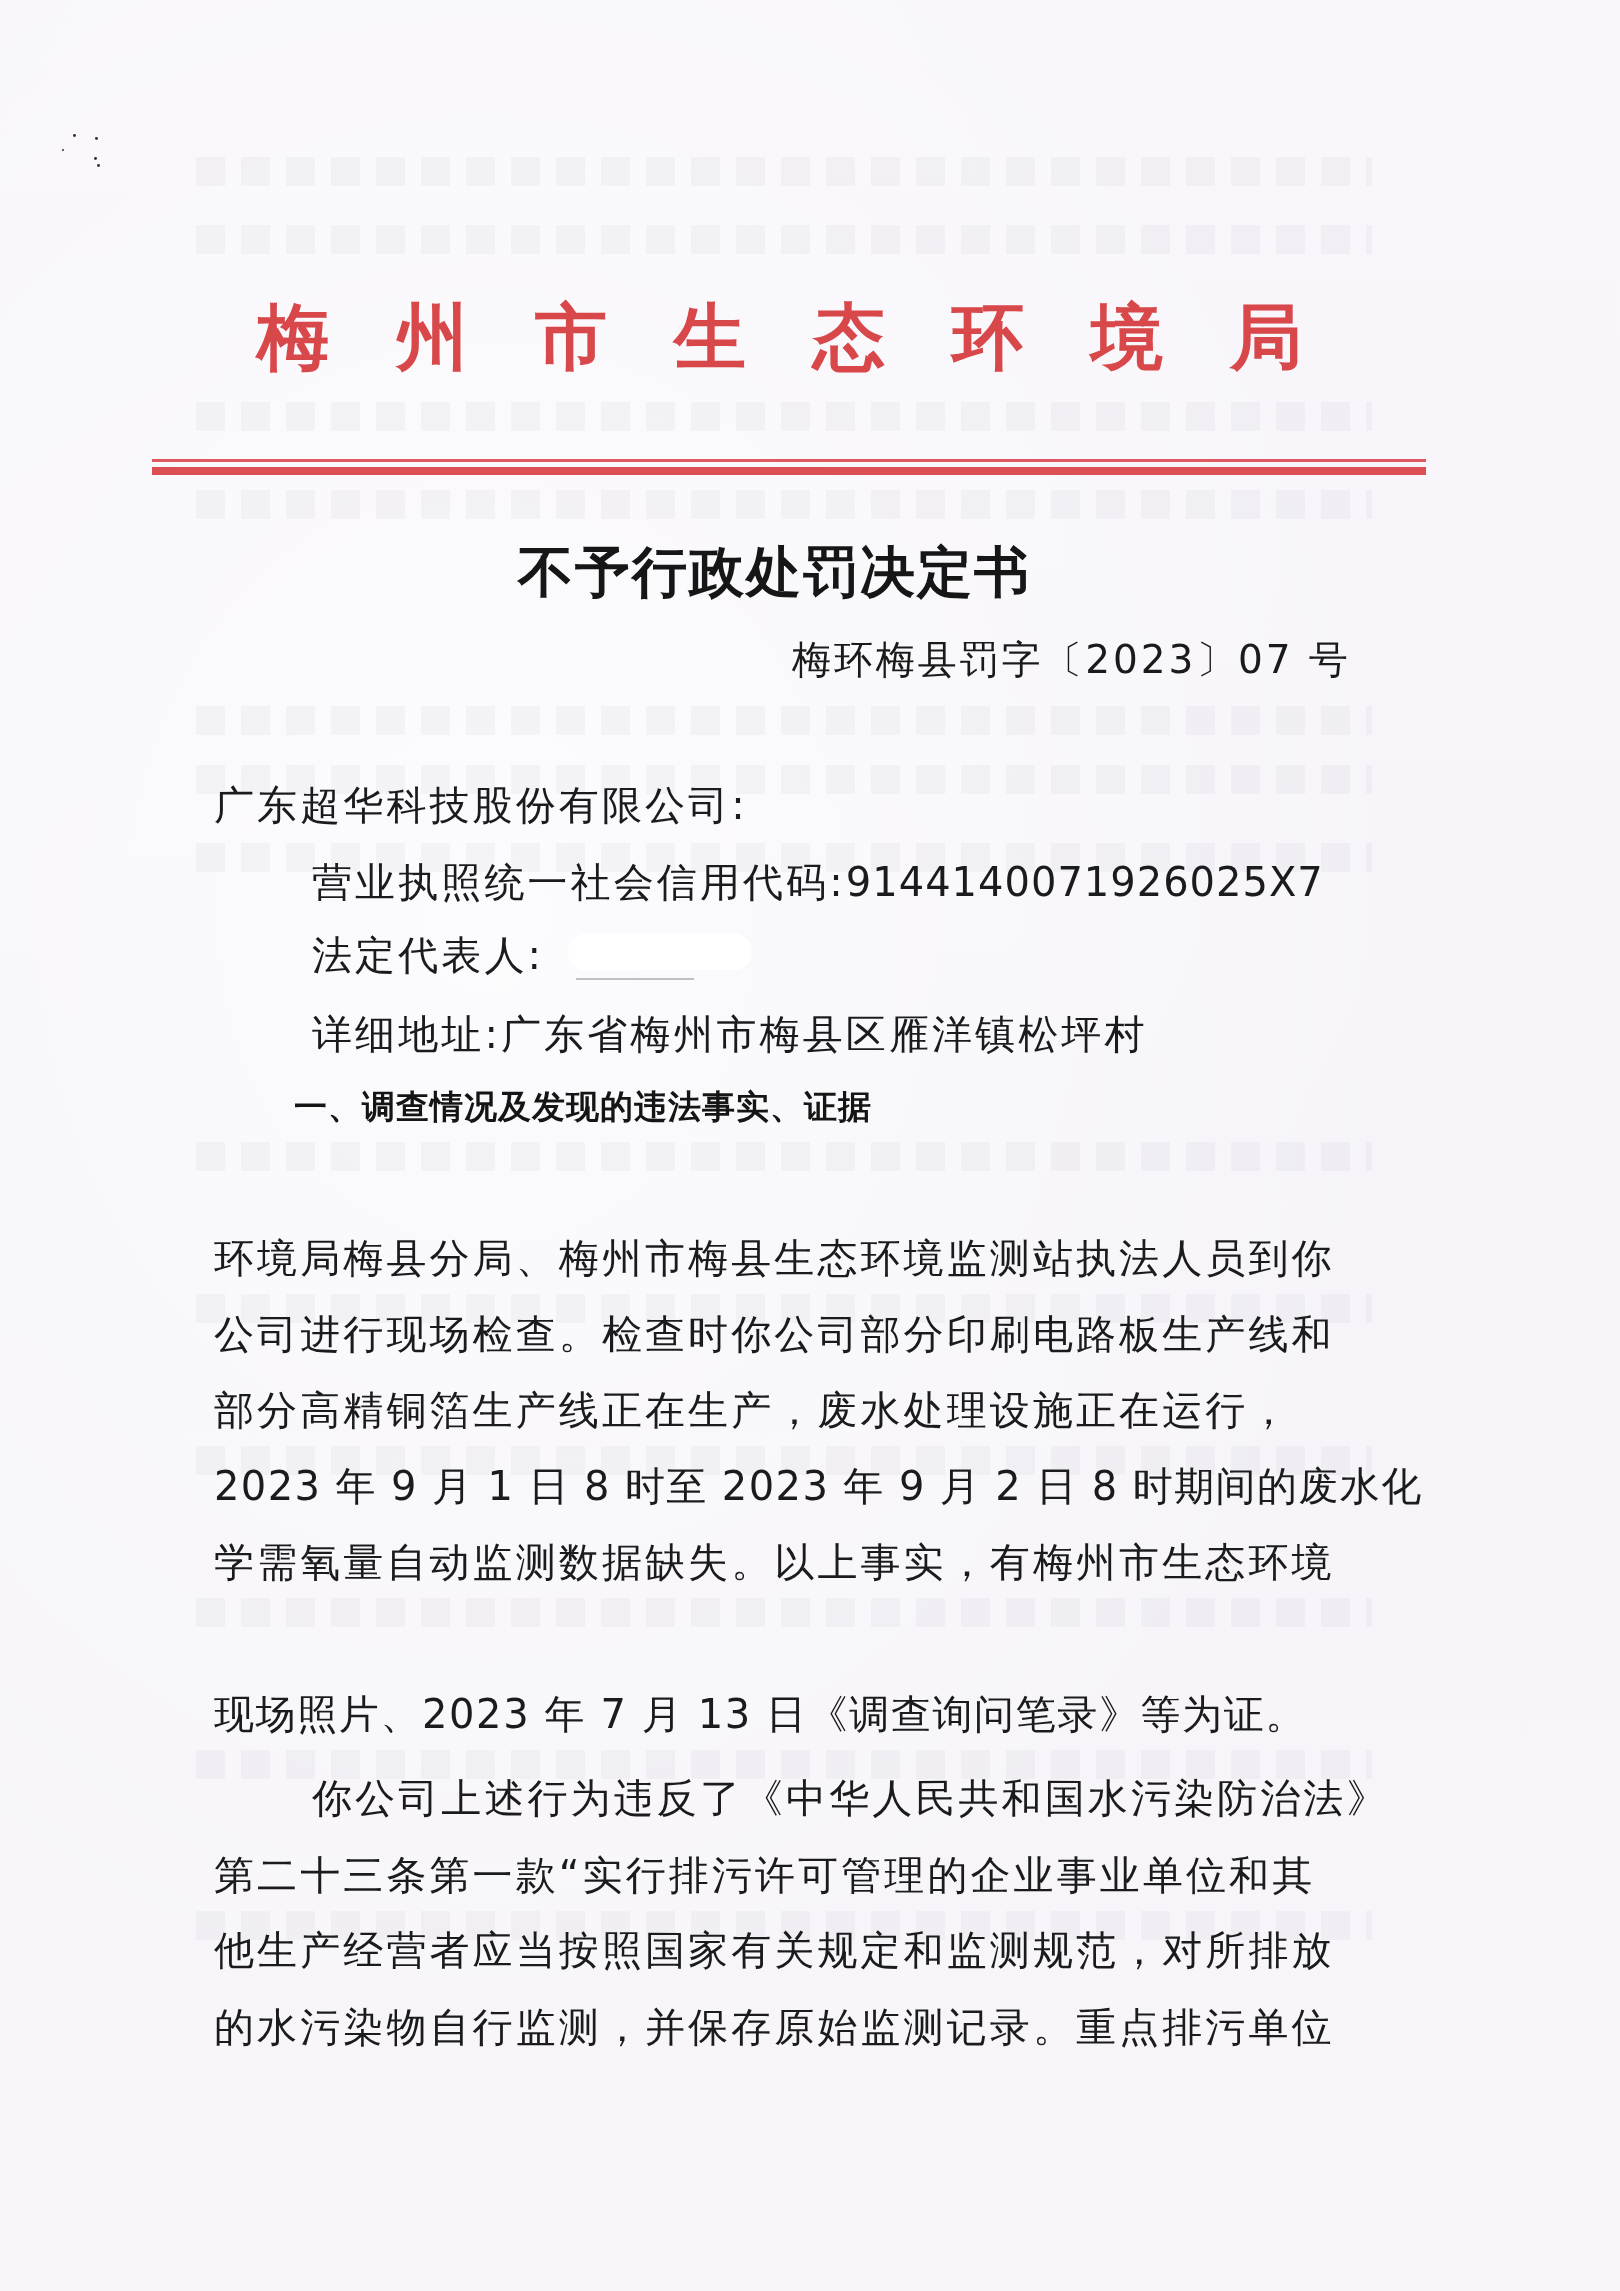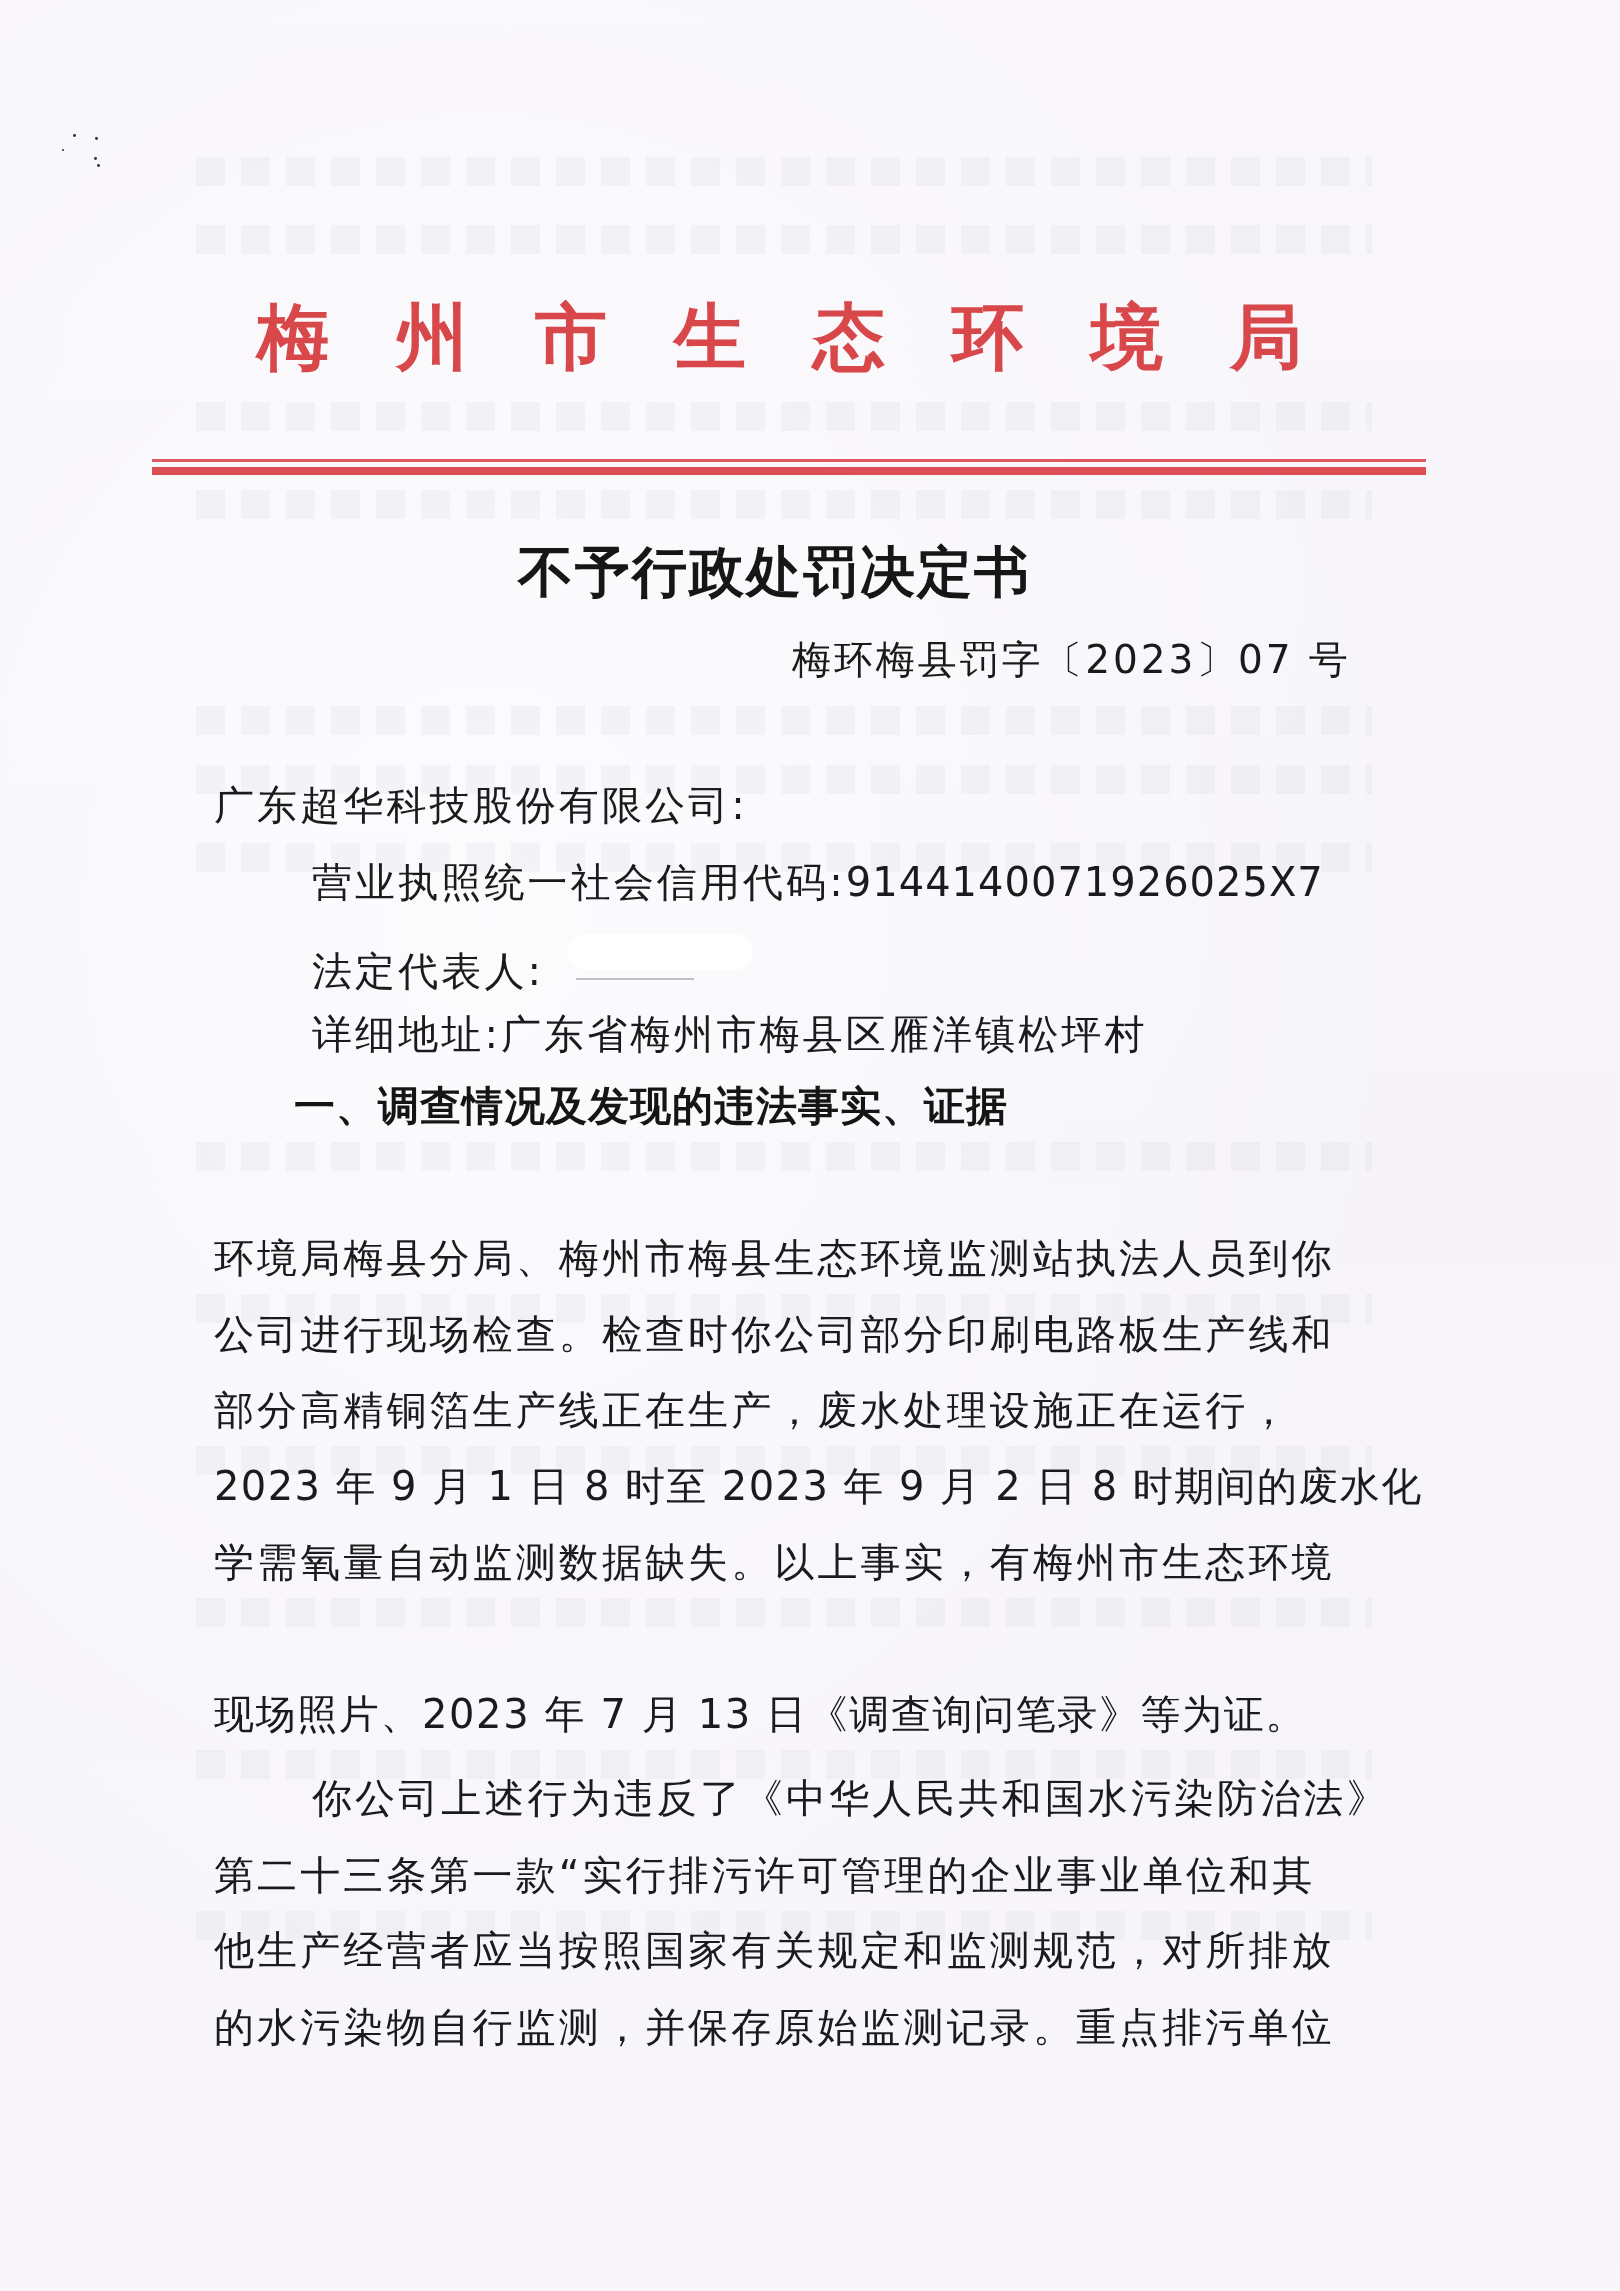--- a/index.html
+++ b/index.html
@@ -50,21 +50,21 @@
   }
   .line {
     position: absolute; height: 59px; line-height: 59px;
     font-size: 40px; white-space: nowrap;
     font-family: "DejaVu Sans", "Liberation Sans", sans-serif;
     color: #1b1b1d;
     letter-spacing: 3.1px;
   }
   .heading {
     position: absolute; left: 294px; top: 1078px; height: 57px; line-height: 57px;
-    font-size: 41px; font-weight: bold; white-space: nowrap;
+    font-size: 33px; font-weight: bold; white-space: nowrap;
     font-family: "DejaVu Sans", "Liberation Sans", sans-serif;
     color: #151515; letter-spacing: 1px;
   }
   .redaction {
     position: absolute; left: 568px; top: 934px; width: 184px; height: 36px;
     background: #ffffff; border-radius: 17.6px;
   }
   .redact-residue {
     position: absolute; left: 576px; top: 968px; width: 118px; height: 9.8px;
     border-bottom: 2px solid rgba(40,40,40,0.55);
@@ -102,21 +102,21 @@
 
   <div class="doc-title">不予行政处罚决定书</div>
   <div class="doc-number">梅环梅县罚字〔2023〕07 号</div>
 
   <div class="line" style="left:214px; top:776px;">广东超华科技股份有限公司:</div>
 
   <div class="line" style="left:312px; top:853px;">
     <span>营业执照统一社会信用代码:</span><span style="letter-spacing:1px;">9144140071926025X7</span>
   </div>
 
-  <div class="line" style="left:312px; top:926px;margin-top:16px;">
+  <div class="line" style="left:312px; top:926px;">
     <span>法定代表人:</span>
   </div>
   <div class="redact-residue"></div>
   <div class="redaction"></div>
 
   <div class="line" style="left:312px; top:1005px;">
     <span>详细地址:</span><span>广东省梅州市梅县区雁洋镇松坪村</span>
   </div>
 
   <div class="heading">一、调查情况及发现的违法事实、证据</div>

